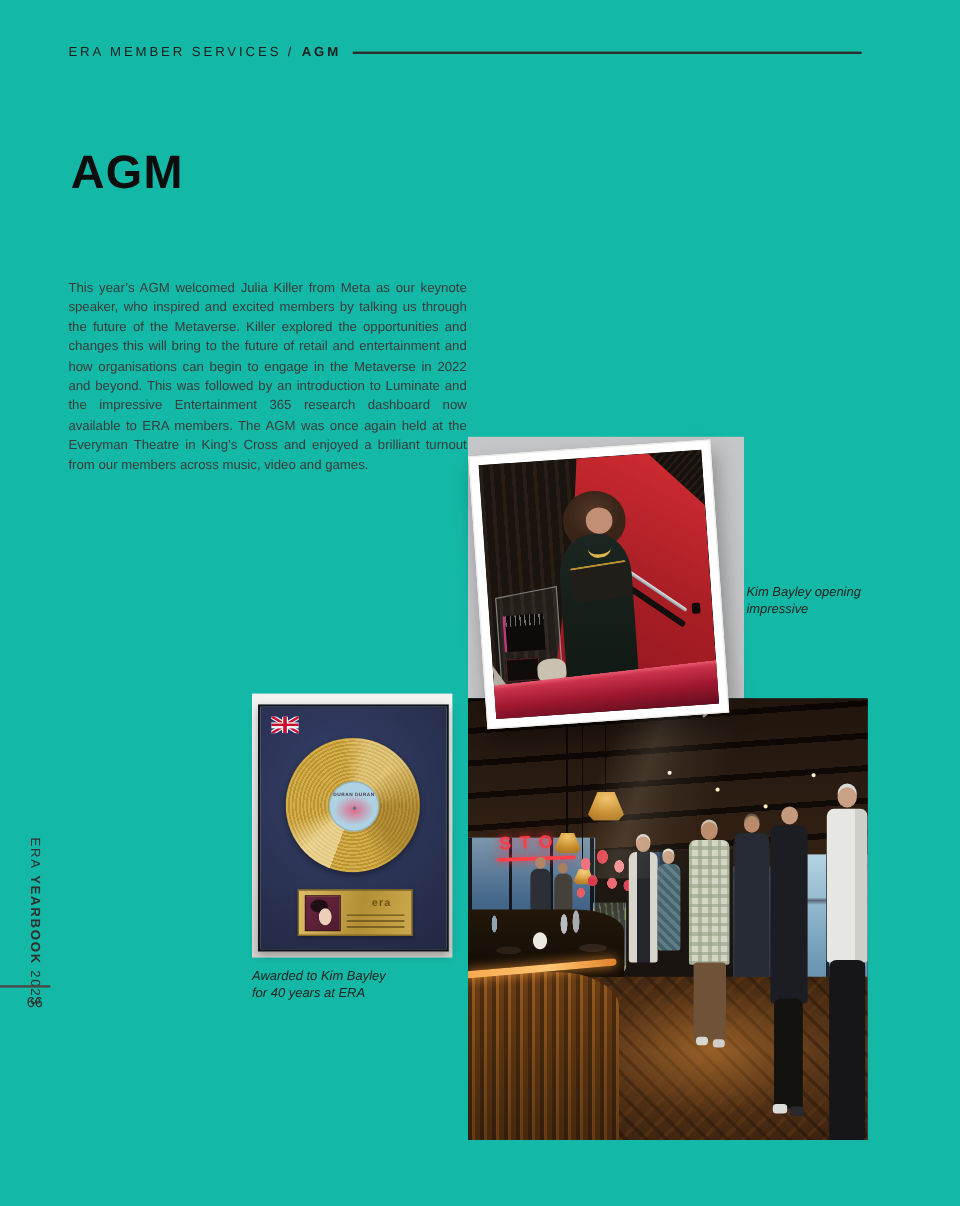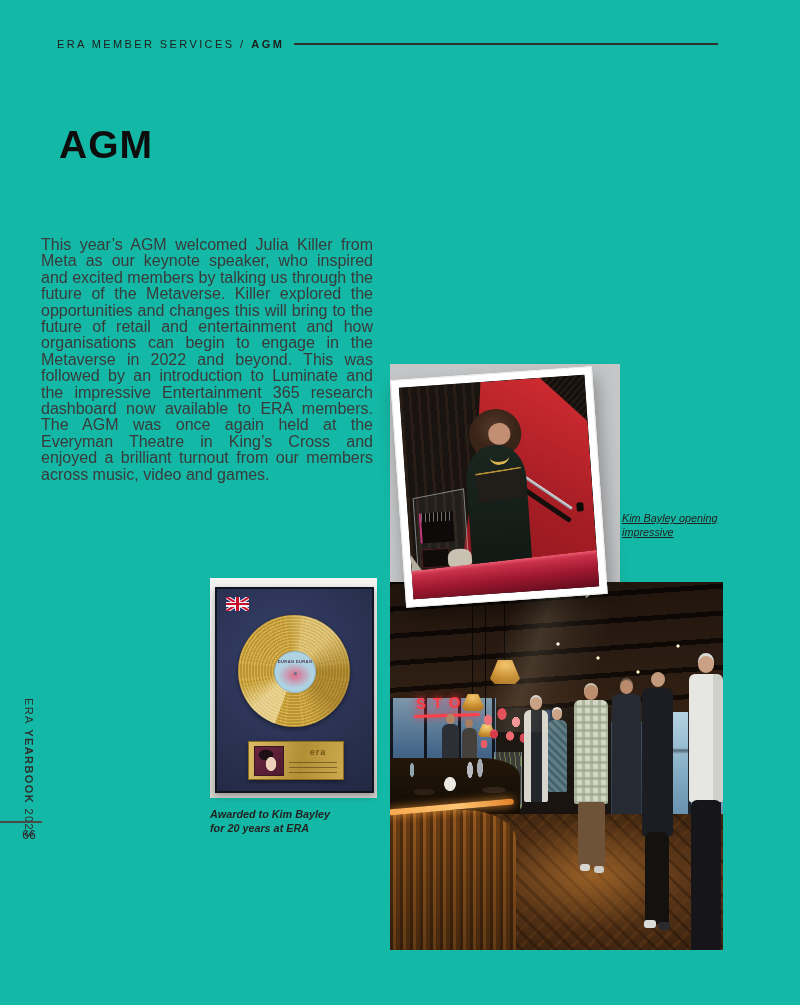--- a/index.html
+++ b/index.html
@@ -9,21 +9,21 @@
 
   
   .eyebrow{position:absolute;left:57px;top:38px;width:661px;display:flex;align-items:center;
            font-size:11px;letter-spacing:2.4px;color:#1d1d1b;}
   .eyebrow .cur{font-weight:700;margin-left:6px;}
   .eyebrow .rule{flex:1;height:2px;background:#2e2e2c;margin-left:10px;}
 
   .title{position:absolute;left:59px;top:97px;font-size:39px;font-weight:700;
          letter-spacing:1px;color:#0d0d0d;}
 
-  .body-text{position:absolute;left:41px;top:221px;width:332px;font-size:16px;
+  .body-text{position:absolute;left:57px;top:221px;width:332px;font-size:11px;
              line-height:16.4px;color:#3a3a3a;text-align:justify;}
 
   .caption{position:absolute;font-style:italic;font-size:10.8px;line-height:13.5px;color:#222220;}
 
   
   .imprint{position:absolute;left:23px;top:698px;height:130px;writing-mode:vertical-rl;
            font-size:11px;letter-spacing:1.4px;color:#2f2f2d;white-space:nowrap;}
   .imprint b{font-weight:700;}
   .page-rule{position:absolute;left:0;top:821px;width:42px;height:2px;background:#4a4a48;}
   .page-num{position:absolute;left:14px;top:828px;width:30px;text-align:center;
@@ -248,21 +248,21 @@
            background:#c9c2b2;border-radius:40% 40% 30% 30%;"></div>
       <div class="abs" style="left:0;top:0;width:100%;height:100%;
            background:#b5ad9f;clip-path:polygon(0 79%,15% 100%,0 100%);"></div>
 
       <div class="abs" style="left:-3%;top:85%;width:106%;height:17%;
            background:linear-gradient(180deg,#d63a52 0%,#a01830 50%,#640d1f 100%);
            transform:rotate(-2.5deg);box-shadow:inset 0 2px 3px rgba(255,130,150,.45);"></div>
     </div>
   </div>
 
-  <div class="caption" style="left:622px;top:512px;width:115px;text-decoration:underline;">
+  <div class="caption" style="left:622px;top:488px;width:115px;">
     <span>Kim Bayley opening</span><br>
     <span>impressive</span>
   </div>
 
   <div class="award">
     <div class="frame">
 
       <div class="abs" style="left:9px;top:8px;width:23px;height:14px;overflow:hidden;background:#20326e;">
         <div class="abs" style="left:-4px;top:5px;width:32px;height:4px;background:#f2f2f2;transform:rotate(31deg);"></div>
         <div class="abs" style="left:-4px;top:5px;width:32px;height:4px;background:#f2f2f2;transform:rotate(-31deg);"></div>
@@ -296,23 +296,23 @@
                radial-gradient(12px 9px at 11px 8px,#1d0f14 55%,rgba(0,0,0,0) 65%),
                linear-gradient(135deg,#6b2440 0%,#4e1c2e 100%);
              border:1px solid #3c1522;"></div>
         <div class="abs" style="left:54px;top:5px;width:30px;text-align:center;font-size:9px;font-weight:700;color:#6e5314;letter-spacing:1px;">era</div>
         <div class="abs" style="left:40px;top:20px;width:48px;height:12px;
              background:repeating-linear-gradient(180deg,rgba(90,70,20,.65) 0 1px,rgba(0,0,0,0) 1px 5px);"></div>
       </div>
     </div>
   </div>
 
-  <div class="caption" style="left:210px;top:808px;width:140px;font-weight:bold;">
+  <div class="caption" style="left:210px;top:808px;width:140px;">
     <span>Awarded to Kim Bayley</span><br>
-    <span>for 20 years at ERA</span>
+    <span>for 40 years at ERA</span>
   </div>
 
   <div class="imprint">
     <span>ERA&nbsp;</span><b>YEARBOOK</b><span>&nbsp;2023</span>
   </div>
   <div class="page-rule"></div>
   <div class="page-num">66</div>
 
 </div>
 

